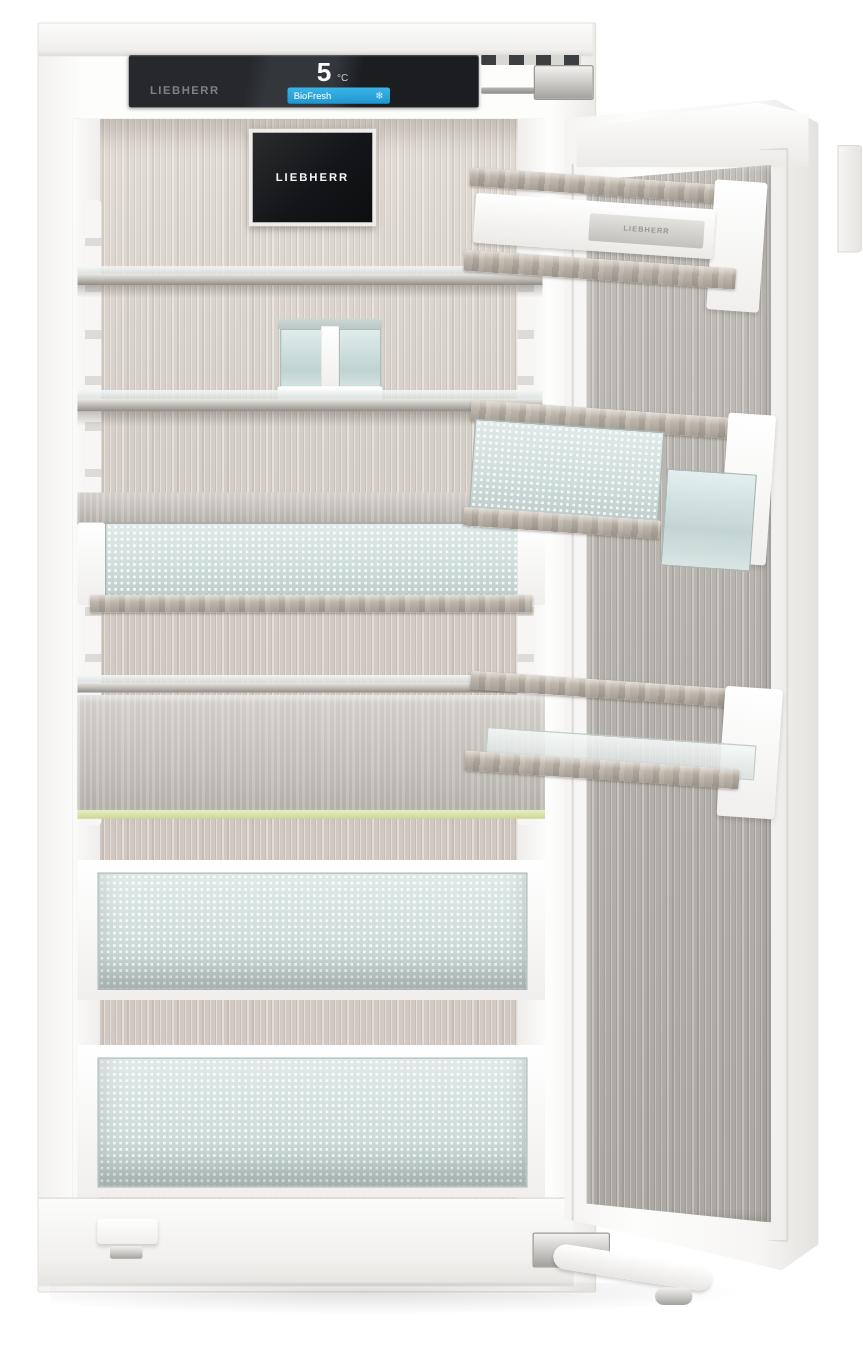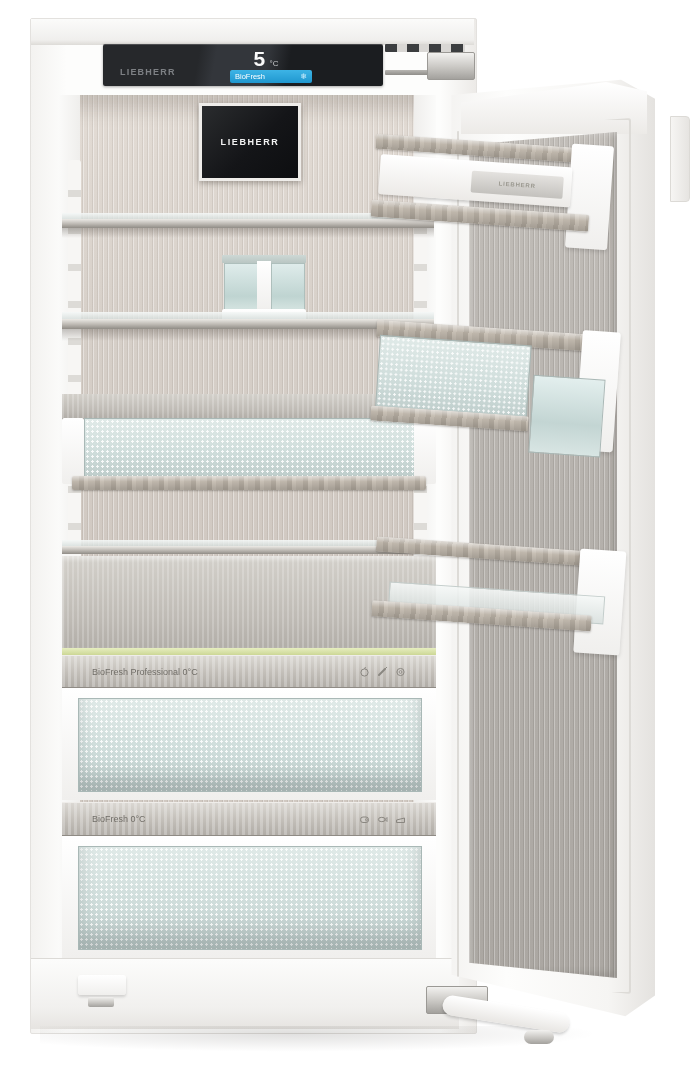--- a/index.html
+++ b/index.html
@@ -121,59 +121,26 @@
     <div class="abs greige" style="left:10px;top:58px;width:354px;height:14px;"></div>
   </div>
 
   <div class="abs glasstop" style="left:62px;top:540px;width:372px;height:6px;"></div>
   <div class="abs metaledge" style="left:62px;top:546px;width:372px;height:8px;"></div>
 
   <div class="abs steelband" style="left:62px;top:556px;width:374px;height:92px;box-shadow:inset 0 3px 5px rgba(255,255,255,.5);"></div>
 
   <div class="abs" style="left:62px;top:648px;width:374px;height:7px;background:linear-gradient(180deg,#e7eec0,#ccd795);"></div>
 
-  <div class="abs alubar" style="left:62px;top:655px;width:374px;height:33px;display:flex;align-items:center;justify-content:space-between;padding:0 30px;box-sizing:border-box;">
-    <span class="bflabel">BioFresh Professional 0°C</span>
-    <span class="bficons">
-      <svg width="11" height="11" viewBox="0 0 11 11">
-        <circle cx="5.5" cy="6.5" r="3.6" fill="none" stroke="#8a8781" stroke-width="1"></circle>
-        <path d="M5.5 3 L6.5 1" stroke="#8a8781" stroke-width="1" fill="none"></path>
-      </svg>
-      <svg width="11" height="11" viewBox="0 0 11 11">
-        <path d="M2 9 L8 3" stroke="#8a8781" stroke-width="2" stroke-linecap="round" fill="none"></path>
-        <path d="M8 3 L10 1" stroke="#8a8781" stroke-width="1" fill="none"></path>
-      </svg>
-      <svg width="11" height="11" viewBox="0 0 11 11">
-        <circle cx="5.5" cy="6" r="3.6" fill="none" stroke="#8a8781" stroke-width="1"></circle>
-        <circle cx="5.5" cy="6" r="1.4" fill="none" stroke="#8a8781" stroke-width=".8"></circle>
-      </svg>
-    </span>
-  </div>
 
   <div class="abs" style="left:62px;top:688px;width:374px;height:112px;">
     <div class="abs whitepart" style="left:0;top:0;width:374px;height:112px;"></div>
     <div class="abs perf" style="left:16px;top:10px;width:342px;height:92px;border:1px solid #a9b8b6;box-shadow:inset 0 -14px 16px rgba(90,100,98,.25);"></div>
   </div>
 
-  <div class="abs alubar" style="left:62px;top:802px;width:374px;height:34px;display:flex;align-items:center;justify-content:space-between;padding:0 30px;box-sizing:border-box;">
-    <span class="bflabel">BioFresh 0°C</span>
-    <span class="bficons">
-      <svg width="11" height="11" viewBox="0 0 11 11">
-        <rect x="1.5" y="3" width="8" height="5.5" rx="2.5" fill="none" stroke="#8a8781" stroke-width="1"></rect>
-        <circle cx="7.5" cy="5.7" r="1" fill="none" stroke="#8a8781" stroke-width=".8"></circle>
-      </svg>
-      <svg width="11" height="11" viewBox="0 0 11 11">
-        <ellipse cx="4.8" cy="5.5" rx="3.4" ry="2.2" fill="none" stroke="#8a8781" stroke-width="1"></ellipse>
-        <path d="M8 5.5 L10 3.5 L10 7.5 Z" fill="none" stroke="#8a8781" stroke-width=".9"></path>
-      </svg>
-      <svg width="11" height="11" viewBox="0 0 11 11">
-        <path d="M1.5 8.5 L9.5 8.5 L9.5 4 L1.5 6 Z" fill="none" stroke="#8a8781" stroke-width="1"></path>
-      </svg>
-    </span>
-  </div>
 
   <div class="abs" style="left:62px;top:836px;width:374px;height:122px;">
     <div class="abs whitepart" style="left:0;top:0;width:374px;height:122px;"></div>
     <div class="abs perf" style="left:16px;top:10px;width:342px;height:102px;border:1px solid #a9b8b6;box-shadow:inset 0 -16px 18px rgba(90,100,98,.25);"></div>
   </div>
 
   <div class="abs" style="left:31px;top:958px;width:428px;height:70px;background:linear-gradient(180deg,#fcfcfb,#f1f0ee 70%,#e6e4e1);border-top:1px solid #dcdad6;"></div>
   <div class="abs whitepart" style="left:78px;top:975px;width:48px;height:20px;border-radius:3px;box-shadow:0 2px 3px rgba(0,0,0,.15);"></div>
   <div class="abs silver" style="left:88px;top:997px;width:26px;height:10px;"></div>
   <div class="abs silver" style="left:436px;top:990px;width:24px;height:10px;"></div>

